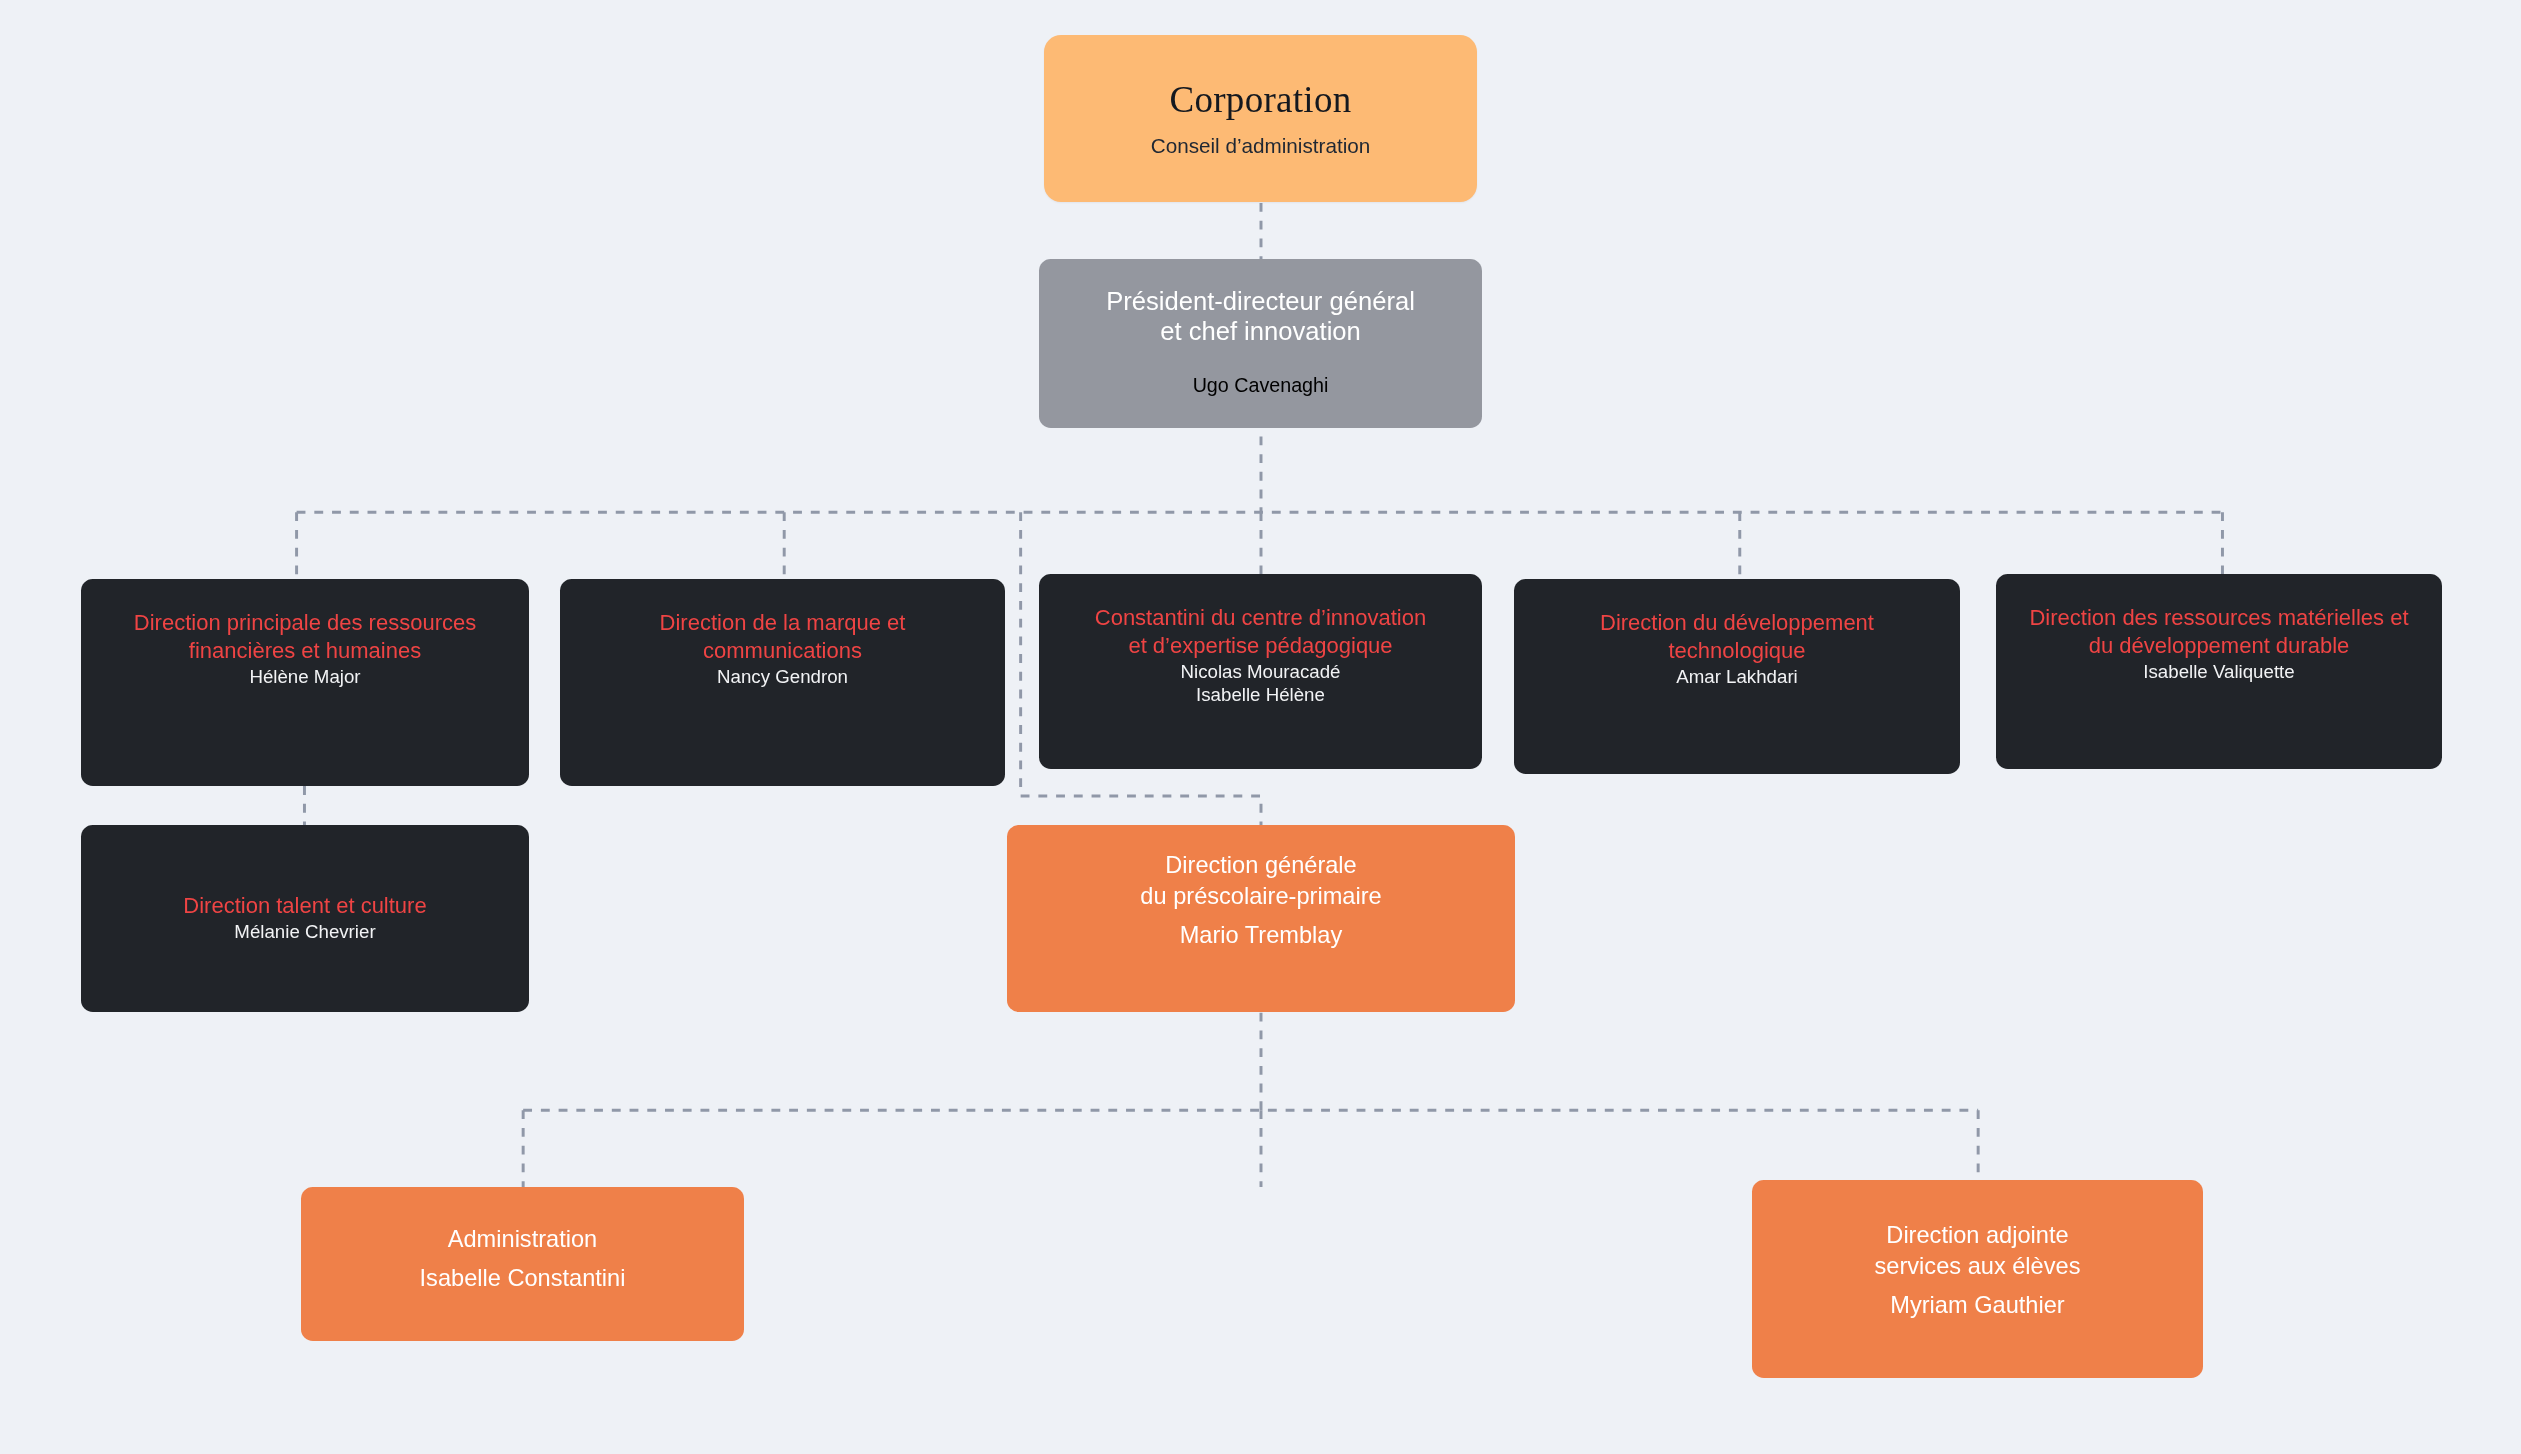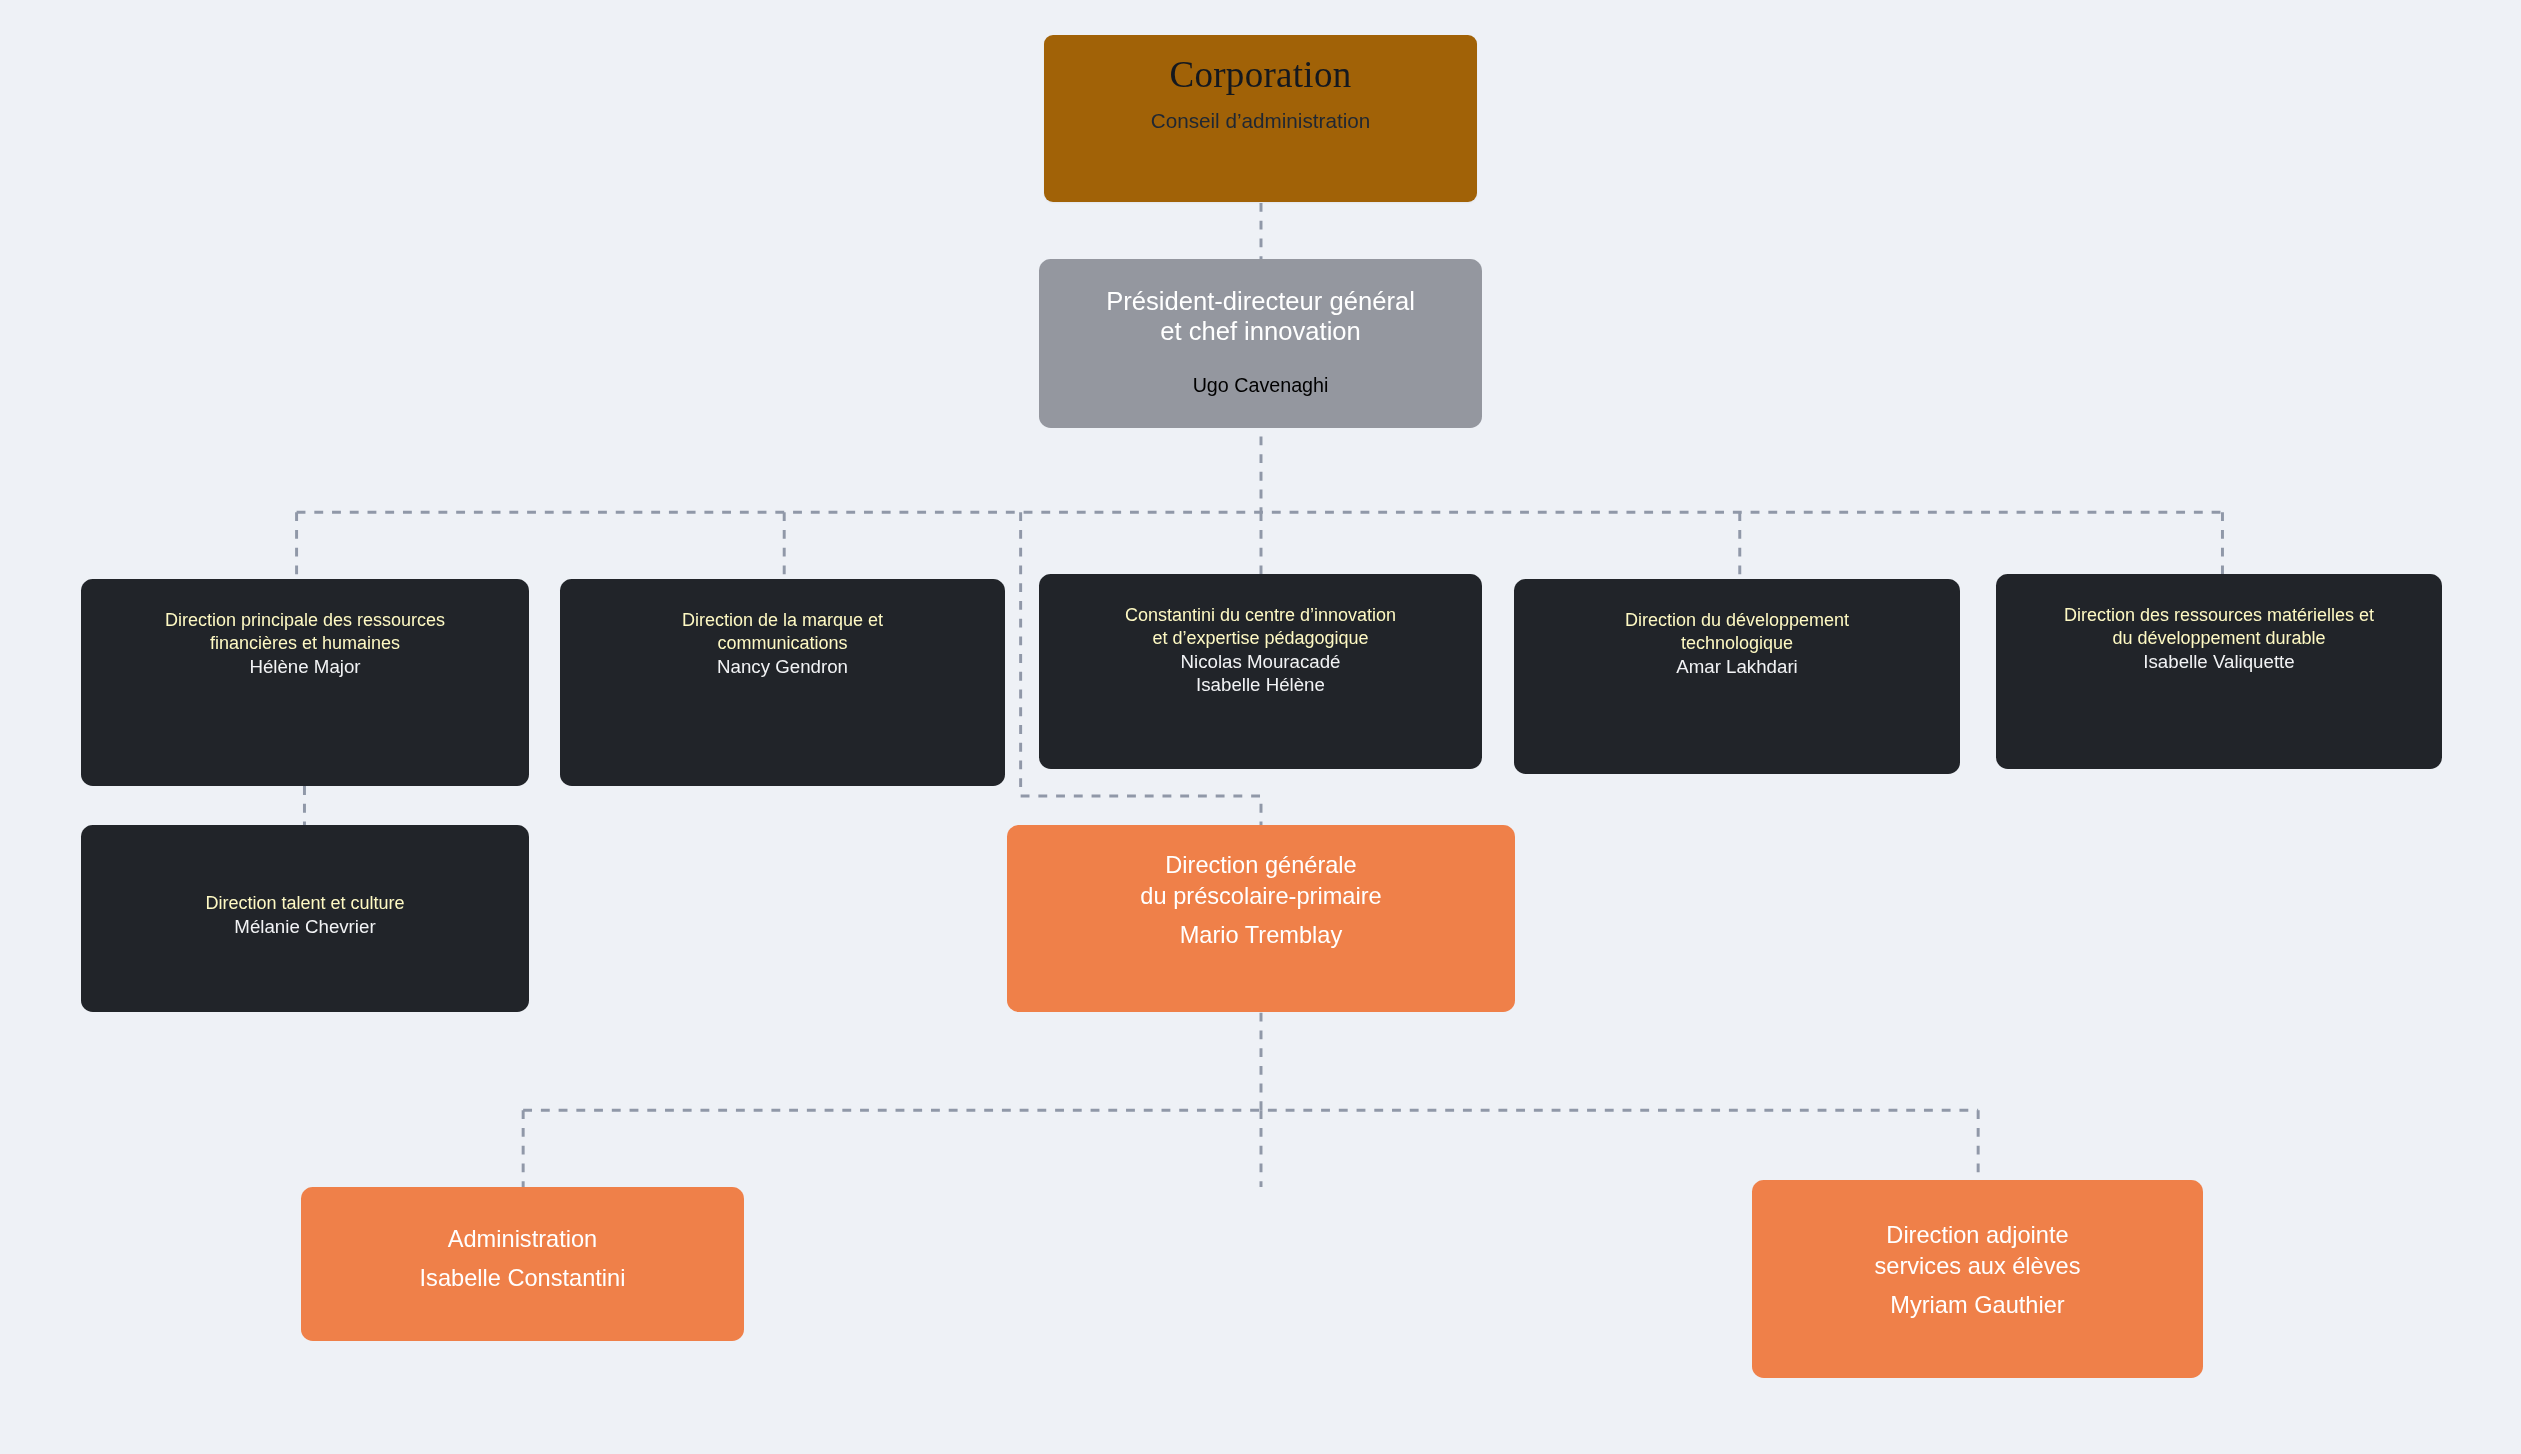--- a/index.html
+++ b/index.html
@@ -46,23 +46,23 @@
     font-weight: 400;
   }
   .node .person {
     display: block;
     line-height: 1.42;
     font-weight: 400;
   }
 
   
   .node.root {
-    background: #a16207;
-    border-radius: 9px;
-    padding-top: 18px;
+    background: #fdba74;
+    border-radius: 17px;
+    padding-top: 43px;
     box-shadow: 0 1px 2px rgba(17,24,39,.05);
   }
   .node.root .title {
     font-family: "Liberation Serif", serif;
     font-size: 37px;
     color: #14181f;
     letter-spacing: 0.3px;
     line-height: 1.2;
   }
   .node.root .person {
@@ -85,22 +85,22 @@
     font-size: 19.7px;
     color: #000000;
     margin-top: 26px;
   }
 
   
   .node.dark {
     background: #212429;
   }
   .node.dark .title {
-    font-size: 18px;
-    color: #fef9c3;
+    font-size: 22px;
+    color: #ef4444;
     line-height: 1.28;
   }
   .node.dark .person {
     font-size: 18.7px;
     color: #f2f3f5;
     line-height: 1.24;
   }
 
   
   .node.accent {

